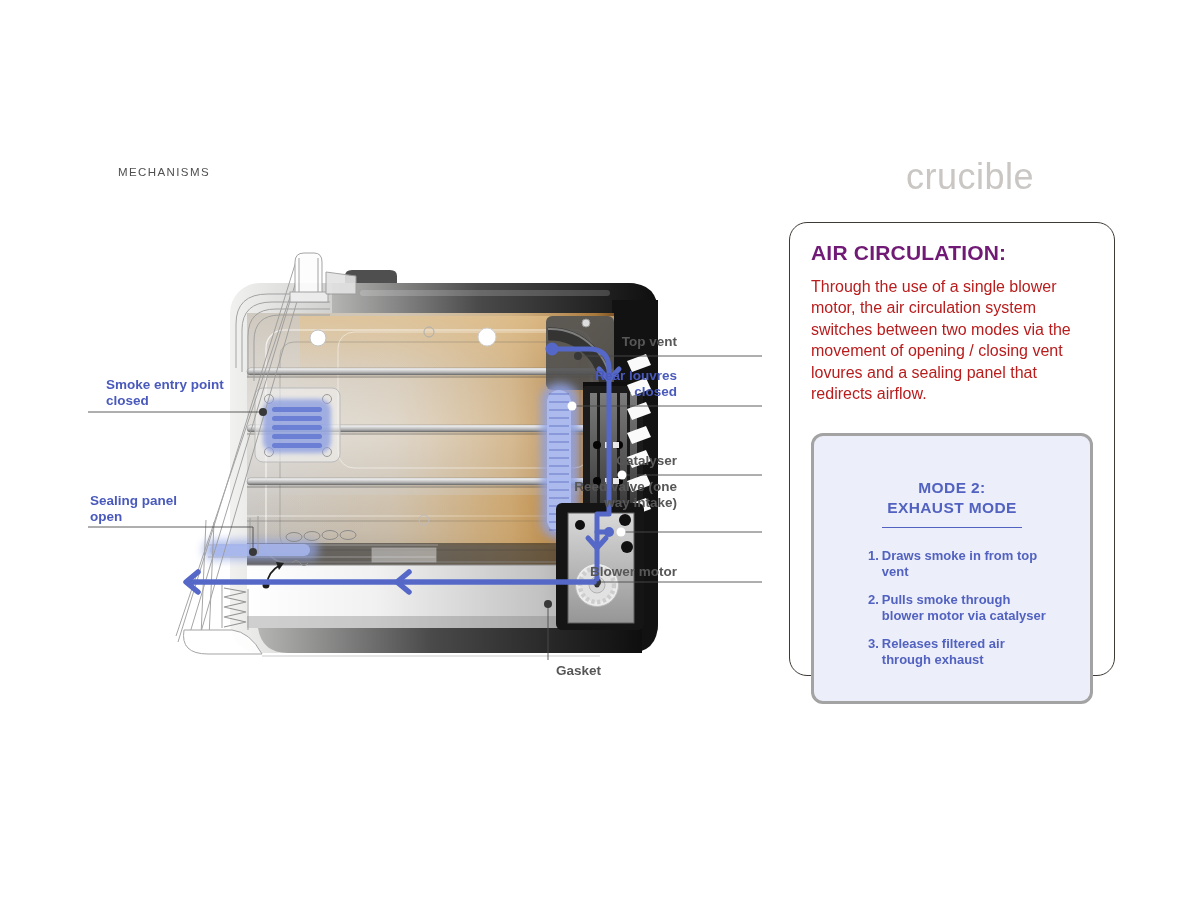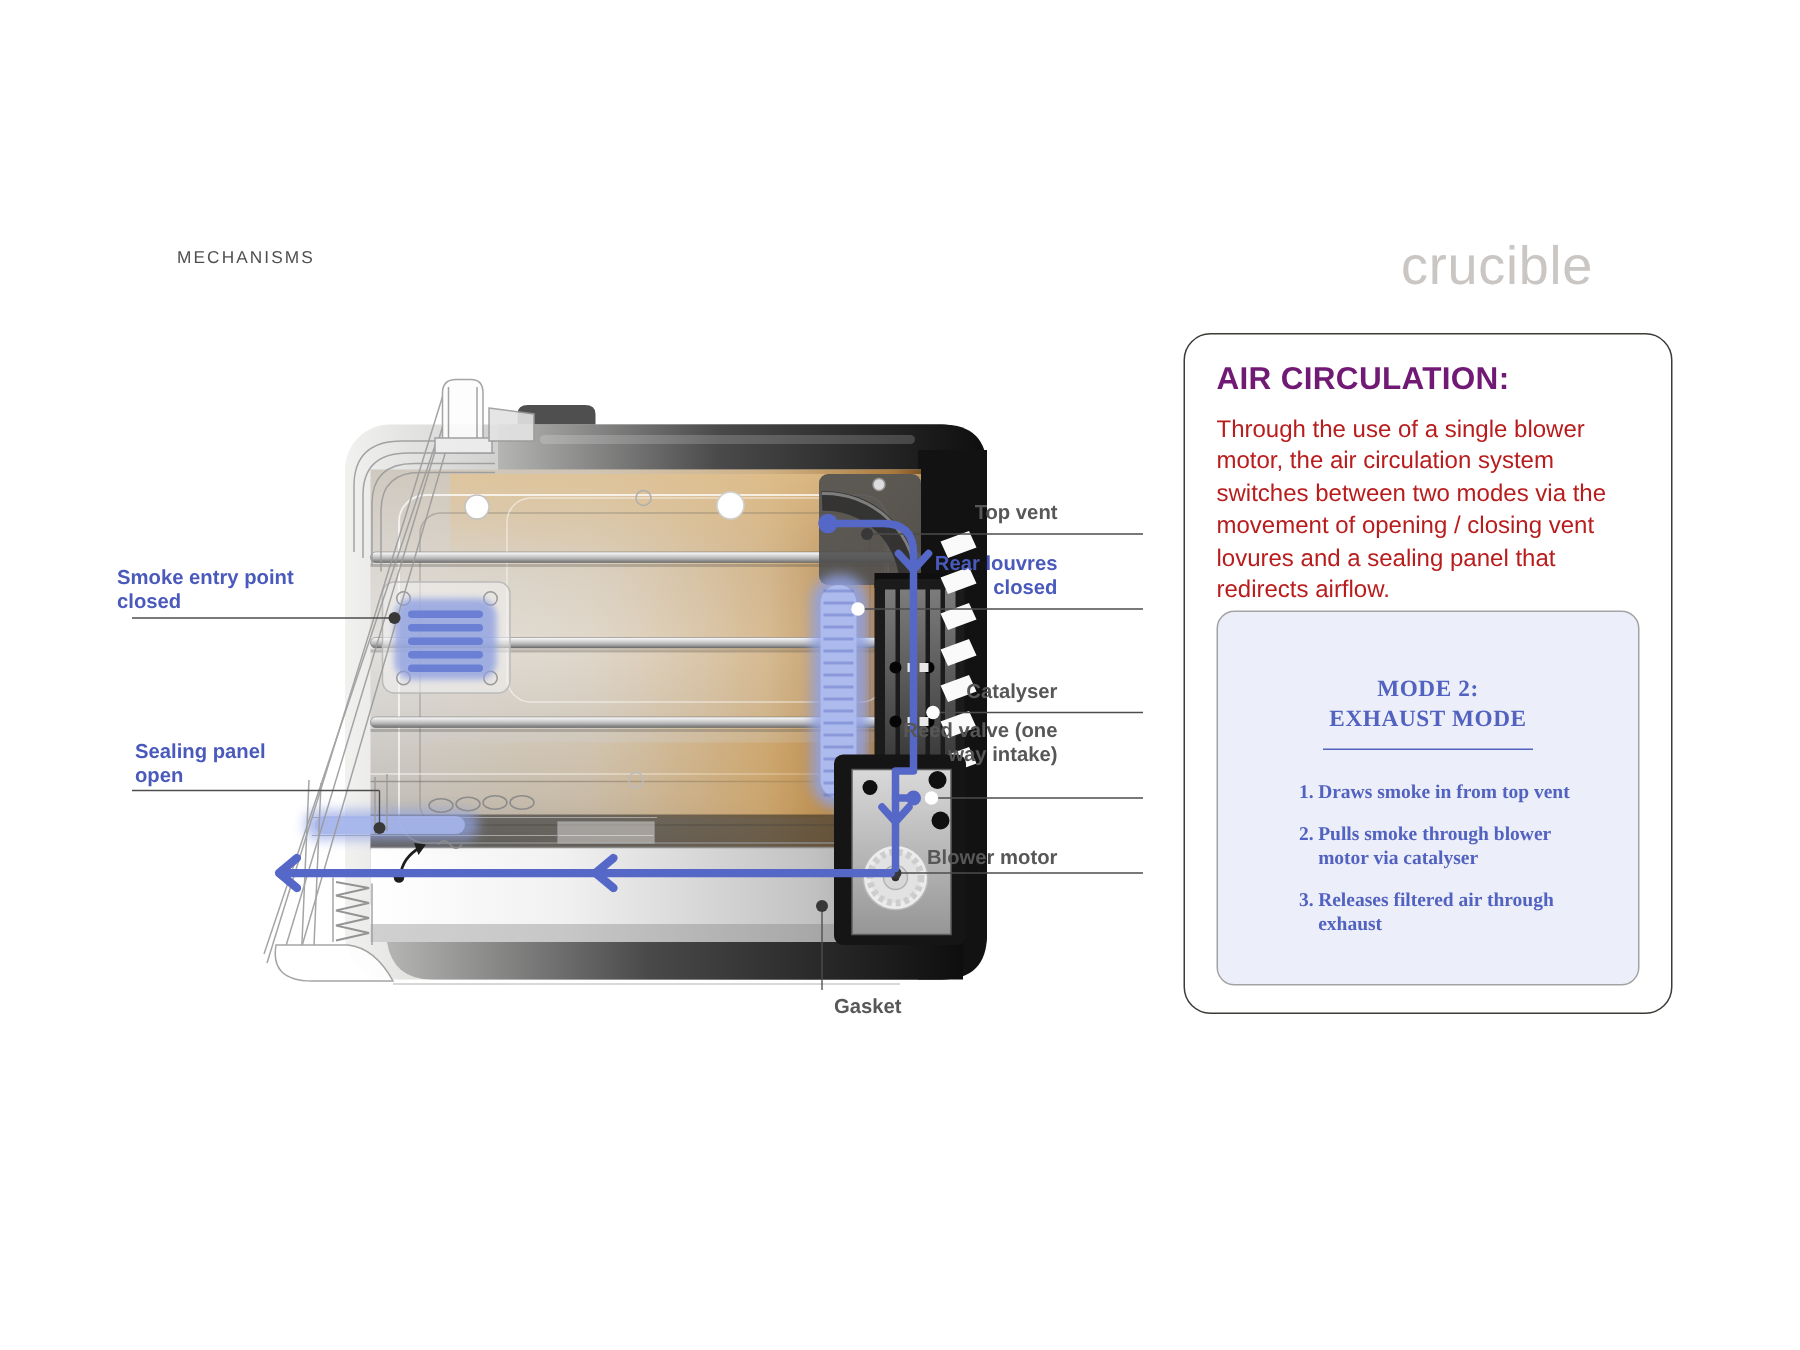--- a/index.html
+++ b/index.html
@@ -1,40 +1,40 @@
 <!DOCTYPE html>
 <html><head>
 <meta charset="utf-8">
 <style>
   html,body{margin:0;padding:0;background:#ffffff;}
   .stage{position:relative;width:1120px;height:900px;background:#ffffff;overflow:hidden;
-         font-family:"Liberation Sans", sans-serif;padding-left:28px;}
+         font-family:"Liberation Sans", sans-serif;}
   .mechanisms{position:absolute;left:118px;top:166px;font-size:11.5px;letter-spacing:1.4px;
               color:#4f4f4f;}
   .brand{position:absolute;right:86px;top:156px;font-size:36px;letter-spacing:.5px;
          color:#c9c6c3;font-weight:400;}
   svg.diagram{position:absolute;left:0;top:0;}
   .lbl{position:absolute;font-size:13.5px;line-height:1.18;}
   .lbl-blue{color:#4a5abc;font-weight:700;}
   .lbl-gray{color:#575757;font-weight:700;}
   .lbl-right{text-align:right;}
-  #lbl-smoke{left:78px;top:377px;width:118px;}
+  #lbl-smoke{left:106px;top:377px;width:118px;}
   #lbl-sealing{left:90px;top:493px;width:118px;}
   #lbl-topvent{right:443px;top:334px;}
   #lbl-rearlouvres{right:443px;top:368px;width:108px;}
   #lbl-catalyser{right:443px;top:453px;}
   #lbl-reedvalve{right:443px;top:479px;width:132px;}
   #lbl-blower{right:443px;top:564px;}
   #lbl-gasket{left:556px;top:663px;}
   .card{position:absolute;left:789px;top:222px;width:326px;height:454px;box-sizing:border-box;
         background:#fff;border:1.5px solid #3e3a36;border-radius:18px;padding:18px 21px;}
   .card h1{margin:0;font-size:21px;font-weight:700;color:#701a75;letter-spacing:.2px;}
   .card p{margin:11px 0 0 0;font-size:16px;line-height:1.34;color:#b91c1c;width:276px;}
-  .mode-panel{margin-top:2px;box-sizing:border-box;background:#eceef9;border:1px solid #a3a3a3;
-              border-radius:12px;padding:42px 18px 20px 18px;min-height:250px;color:#5262c0;font-family:Liberation Serif, serif;}
+  .mode-panel{margin-top:28px;box-sizing:border-box;background:#eceef9;border:3px solid #a3a3a3;
+              border-radius:12px;padding:42px 18px 20px 18px;min-height:250px;color:#5262c0;}
   .mode-title{text-align:center;font-size:15.5px;font-weight:700;letter-spacing:.4px;line-height:1.3;}
   .mode-rule{width:140px;border:none;border-top:1.6px solid #5262c0;margin:9px auto 0 auto;}
   .mode-steps{list-style:none;margin:20px 0 0 0;padding:0 26px 0 36px;}
   .mode-steps li{display:flex;gap:3px;font-size:13px;font-weight:700;line-height:1.24;
                  margin-bottom:12px;}
   .mode-steps .num{flex:0 0 auto;}
 </style>
 </head>
 <body>
 

